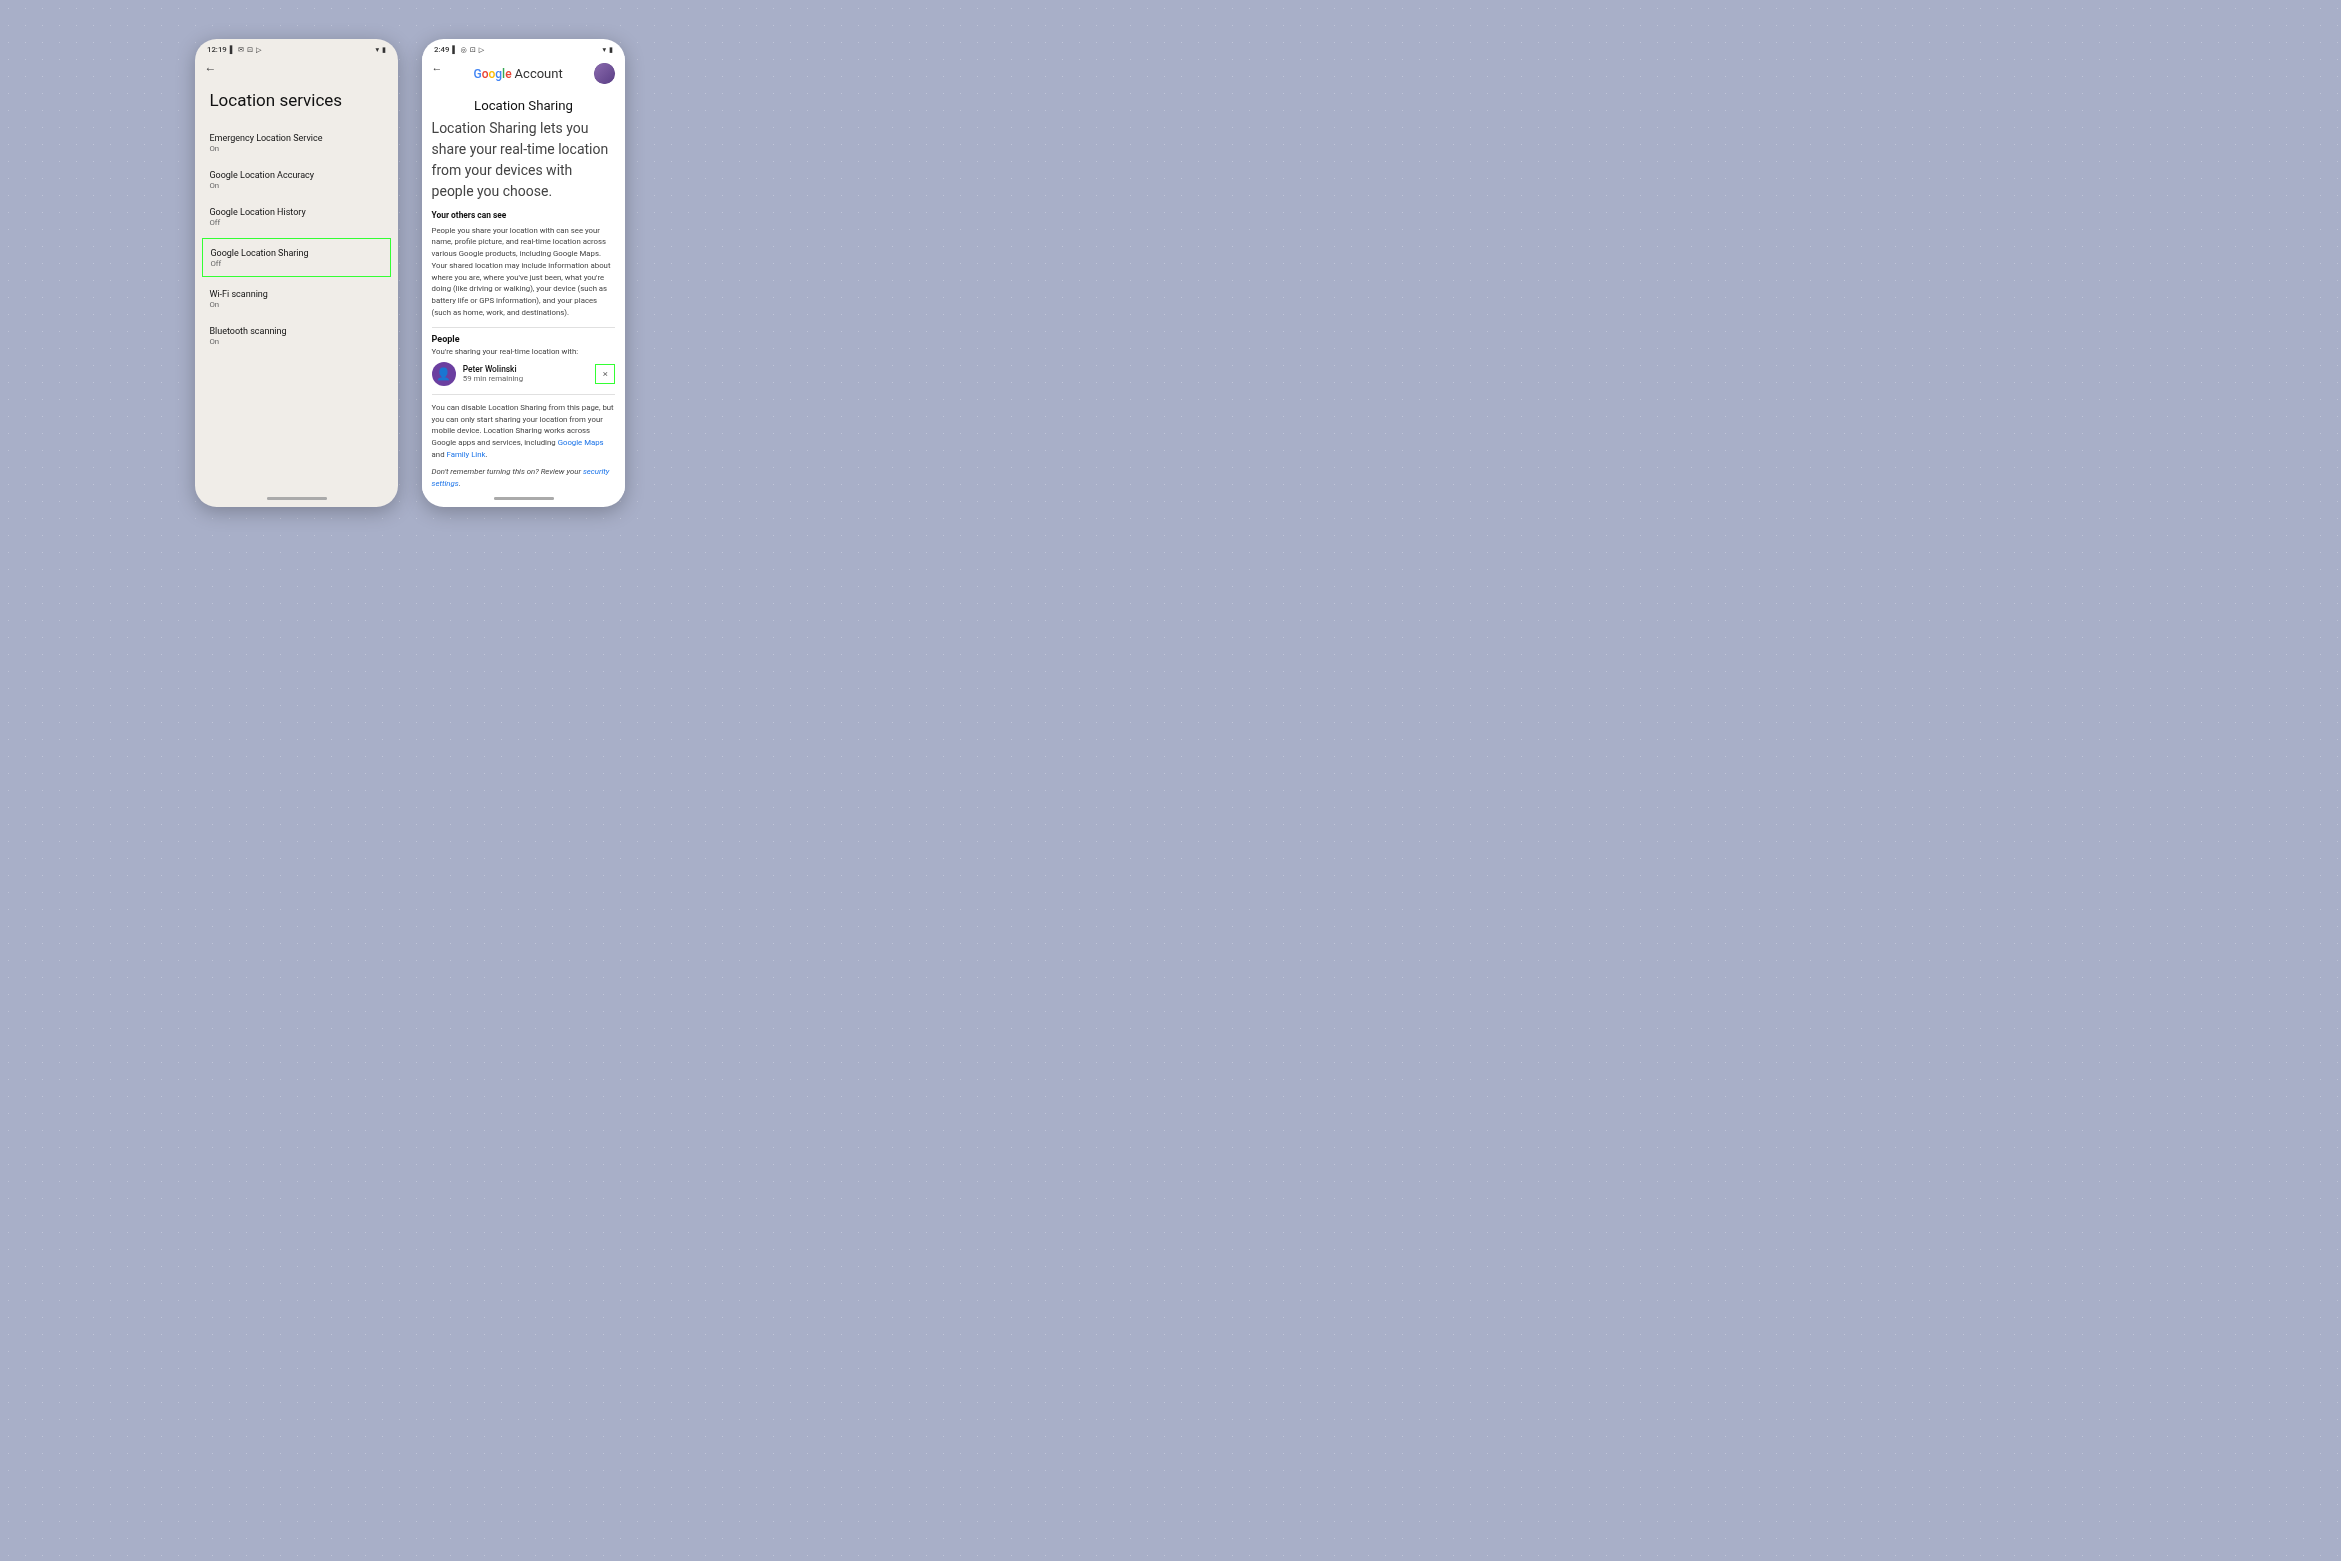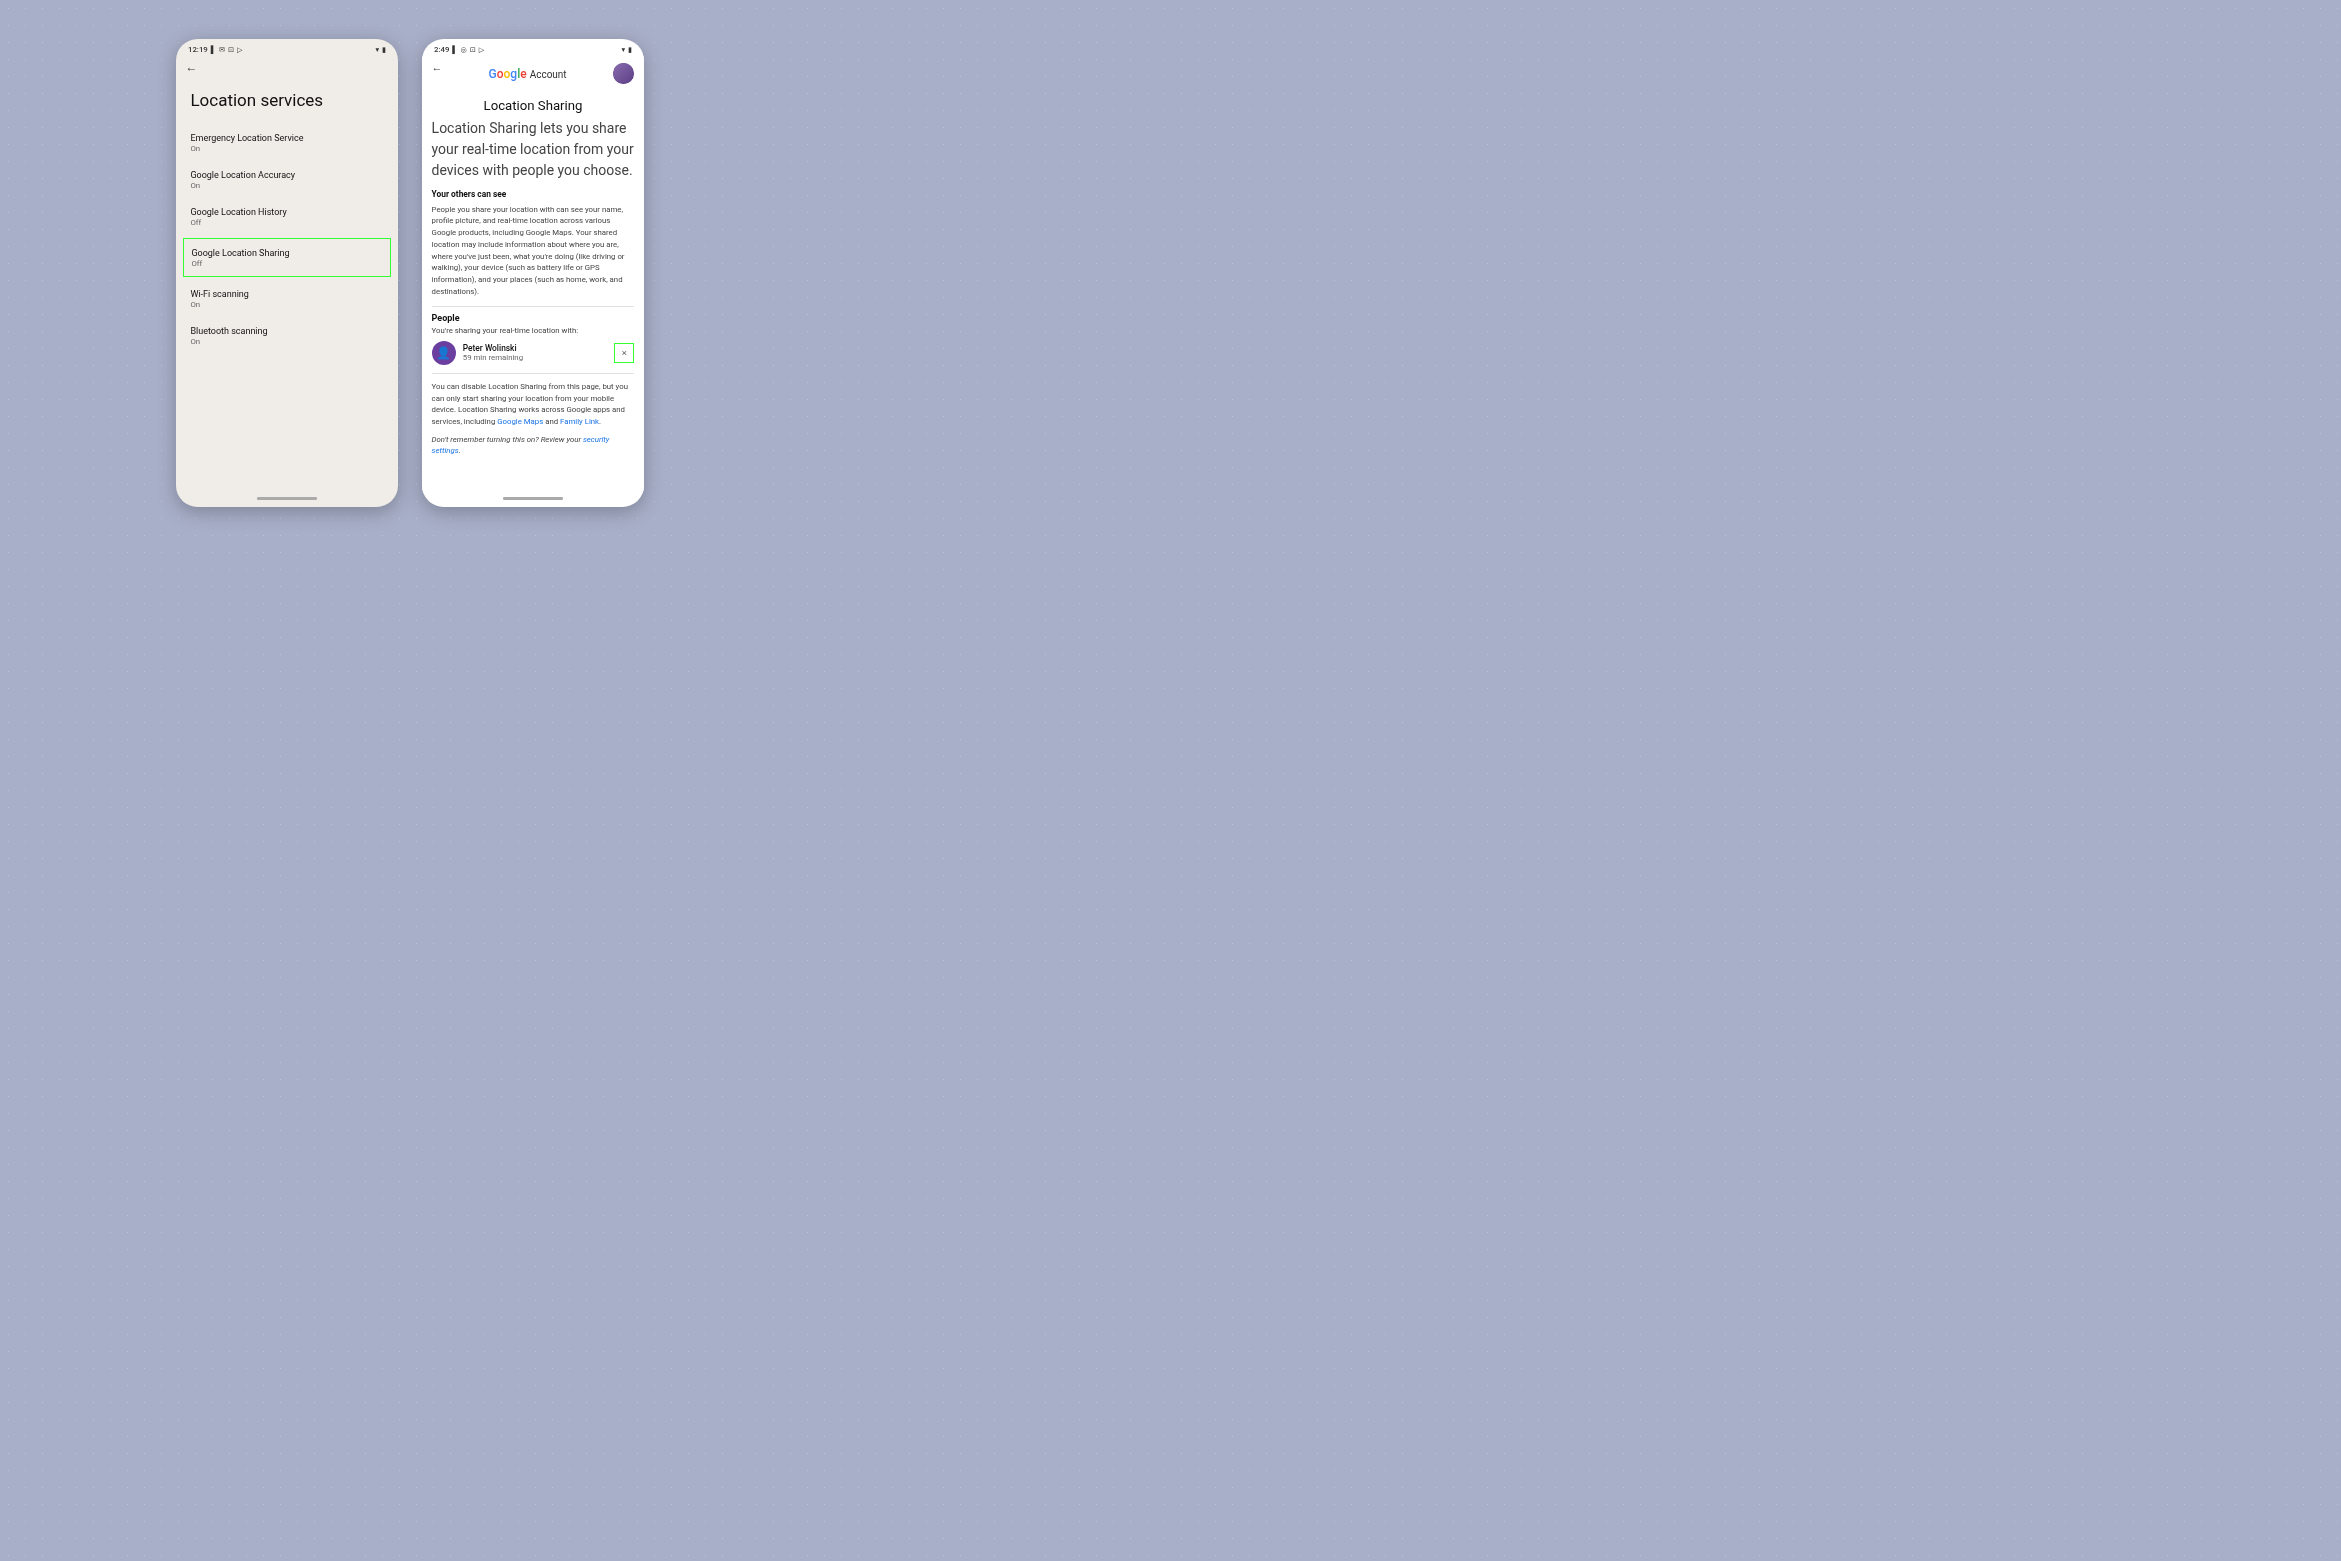--- a/index.html
+++ b/index.html
@@ -11,21 +11,21 @@
       background-image: radial-gradient(circle, #c0c5d8 0.6px, transparent 0.6px);
       background-size: 17px 17px;
       display: flex;
       align-items: center;
       justify-content: center;
       gap: 24px;
       font-family: 'Roboto', Arial, sans-serif;
     }
 
     .phone-frame {
-      width: 222px;
+      width: 203px;
       height: 468px;
       background: #f0ede8;
       border-radius: 21.6px;
       overflow: hidden;
       box-shadow: 0 4.8px 19px rgba(0,0,0,0.25);
       display: flex;
       flex-direction: column;
       position: relative;
     }
 
@@ -122,21 +122,21 @@
     }
 
     .google-g { color: #4285F4; }
     .google-o1 { color: #EA4335; }
     .google-o2 { color: #FBBC05; }
     .google-g2 { color: #4285F4; }
     .google-l { color: #34A853; }
     .google-e { color: #EA4335; }
 
     .google-account-text {
-      font-size: 10px;
+      font-size: 13px;
       color: #333;
       font-weight: 400;
     }
 
     .avatar-circle {
       width: 21.6px;
       height: 21.6px;
       border-radius: 50%;
       background: #5a3e85;
       overflow: hidden;

